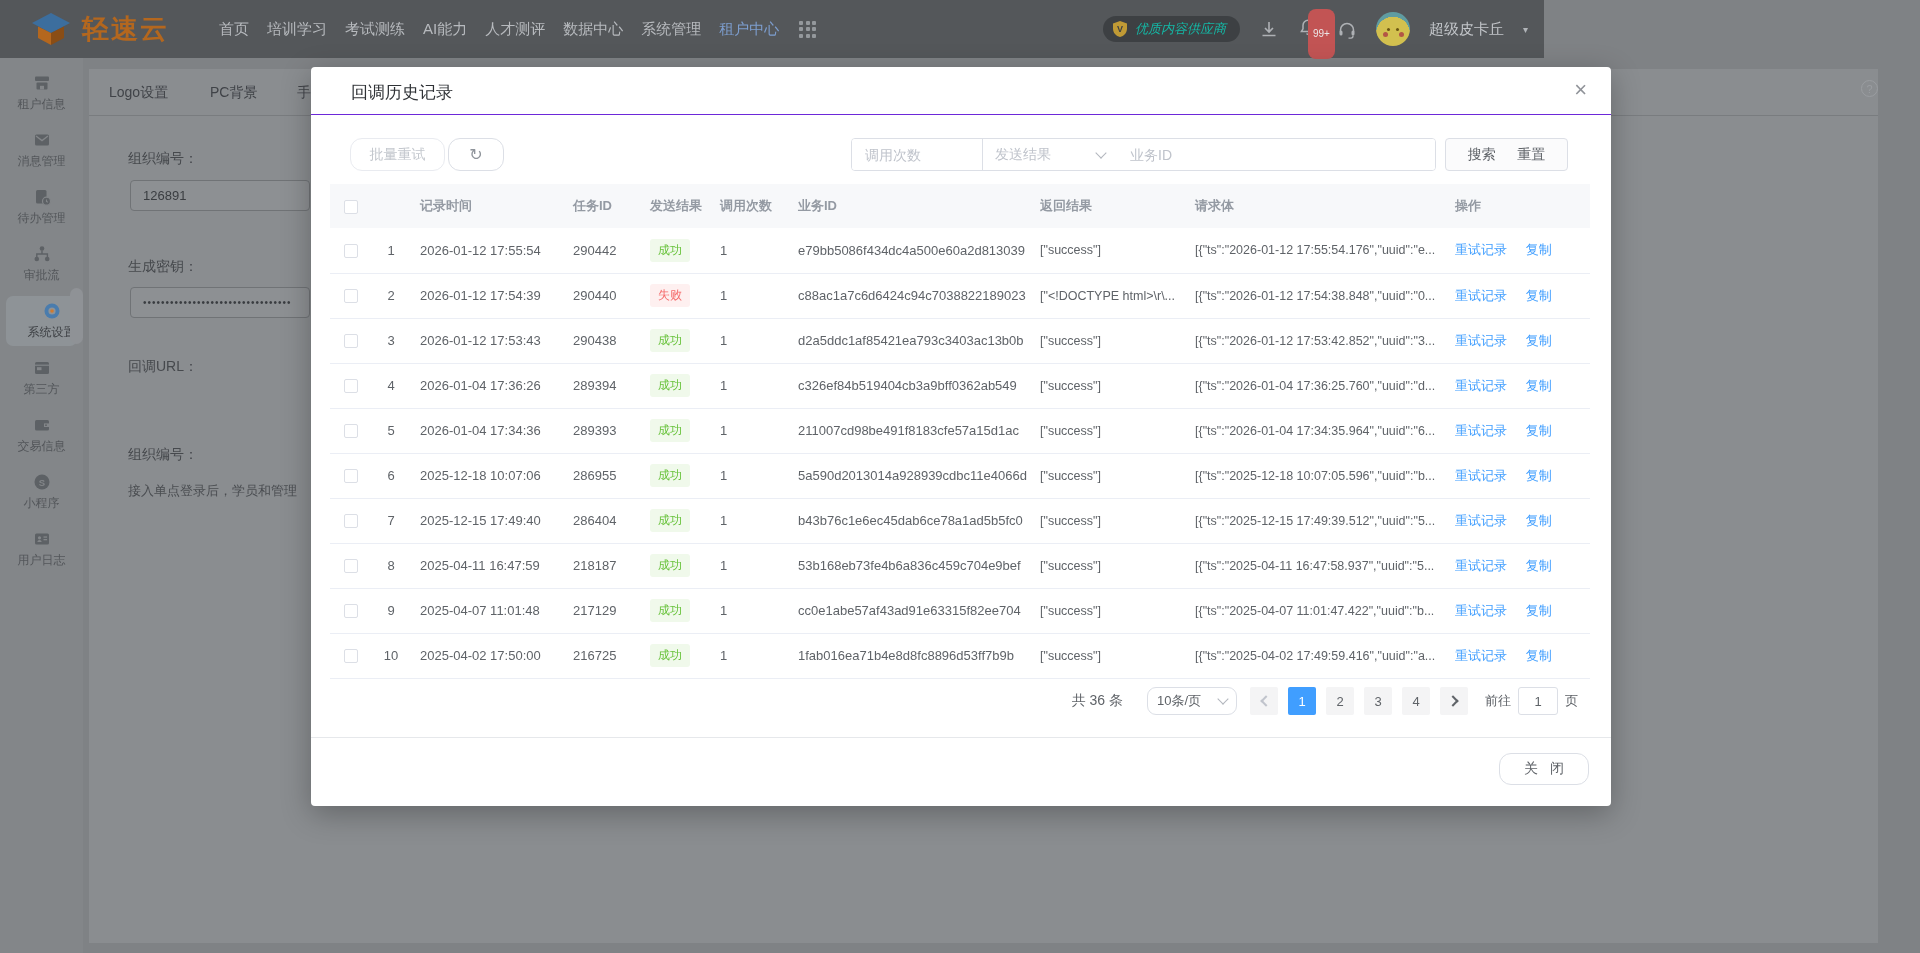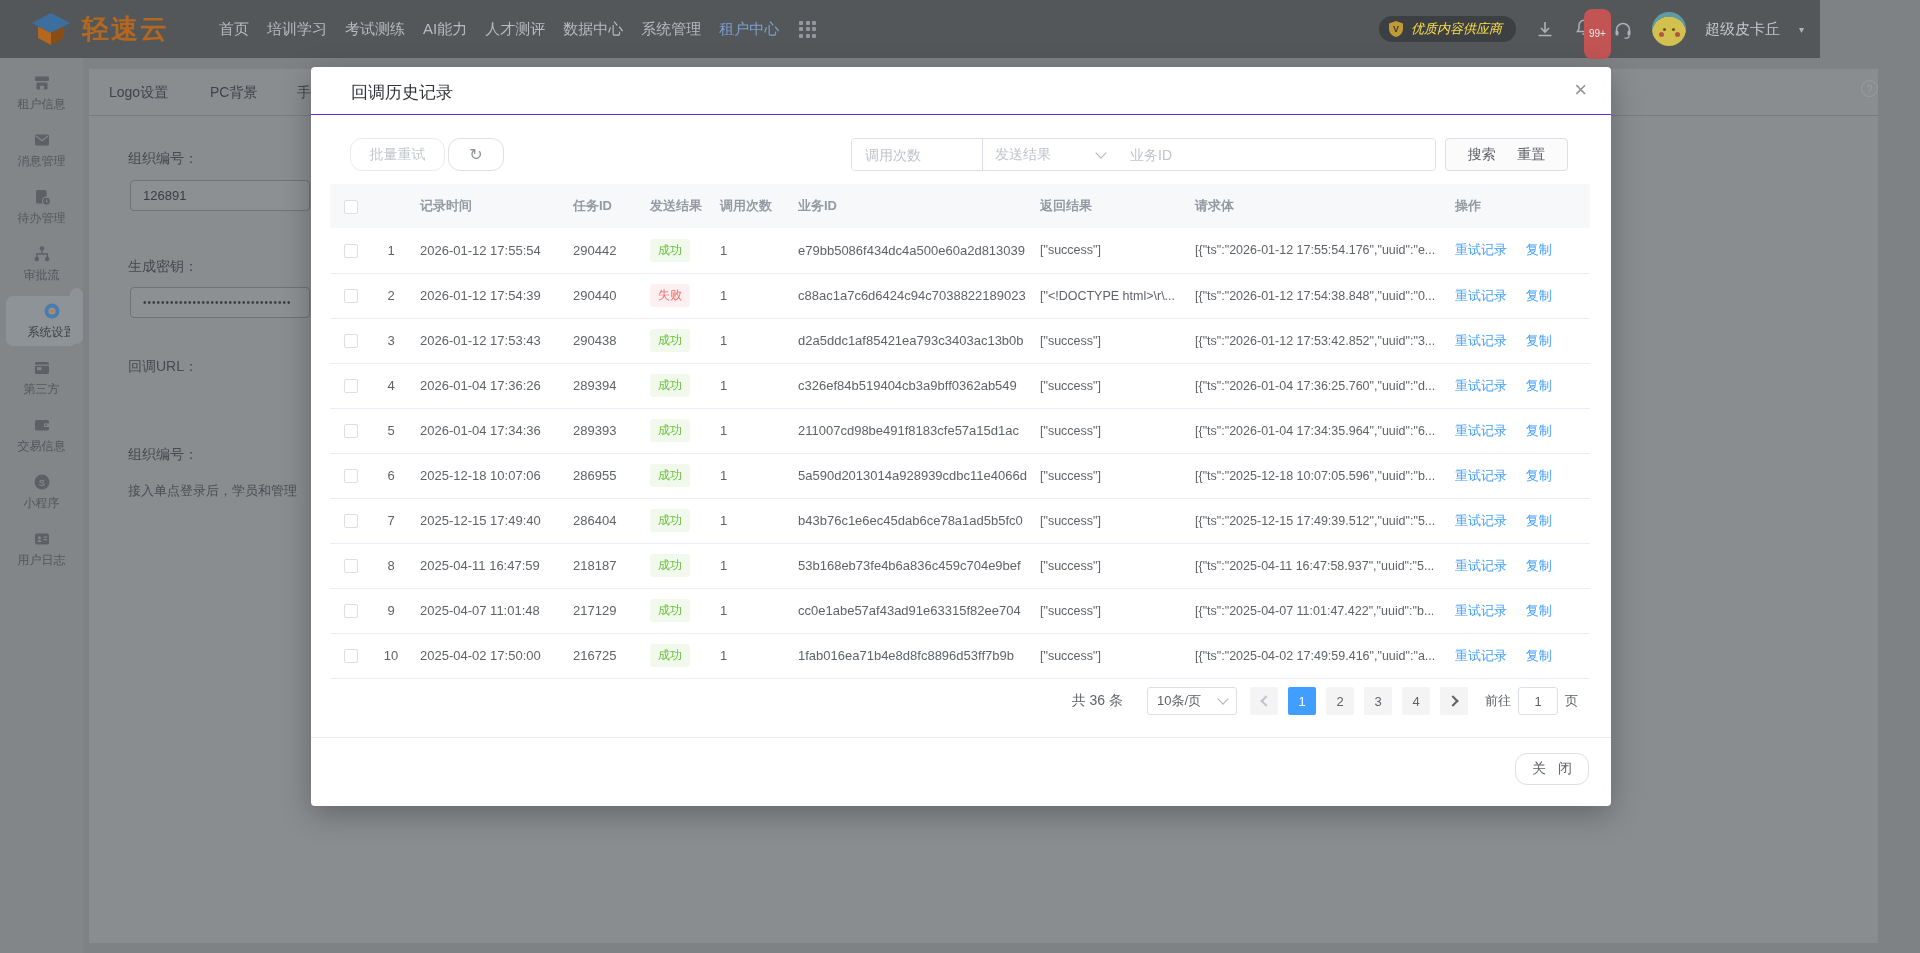--- a/index.html
+++ b/index.html
@@ -1,33 +1,33 @@
 <!DOCTYPE html>
 <html><head>
 <meta charset="utf-8">
 <style>
   * { margin:0; padding:0; box-sizing:border-box; }
   html,body { width:1920px; height:953px; overflow:hidden; }
   body { font-family:"Liberation Sans","DejaVu Sans",sans-serif; background:#7f8285; position:relative; }
   .stage { position:absolute; inset:0; width:1920px; height:953px; }
 
   
-  .navbar { position:absolute; left:0; top:0; width:1820px; height:58px; background:#54575a;
+  .navbar { position:absolute; left:0; top:0; width:1544px; height:58px; background:#54575a;
             display:flex; align-items:center; padding:0 16px 0 30px; }
   .logo { display:flex; align-items:center; gap:10px; }
   .logo-text { font-size:27px; font-weight:bold; color:#b4671e; letter-spacing:2px; }
   .nav-items { display:flex; align-items:center; gap:18px; margin-left:50px; }
   .nav-item { font-size:15px; color:#b7babe; cursor:pointer; white-space:nowrap; }
   .nav-item.active { color:#7d9ecf; }
   .grid-icon { width:17px; height:17px; margin-left:20px; display:grid; grid-template-columns:repeat(3,1fr); gap:2.5px; cursor:pointer; }
   .grid-icon i { background:#94989c; border-radius:1px; }
   .nav-right { margin-left:auto; display:flex; align-items:center; gap:19px; }
   .supplier-badge { display:flex; align-items:center; gap:7px; background:#3d4043; border-radius:14px;
                     padding:4px 14px 4px 9px; }
-  .supplier-badge .txt { font-size:13px; font-style:italic; color:#fde047; }
+  .supplier-badge .txt { font-size:13px; font-style:italic; color:#14b8a6; }
   .nbicon { width:20px; height:20px; cursor:pointer; position:relative; }
   .bell-wrap { position:relative; }
   .count-badge { position:absolute; top:-8px; left:10px; background:#c25454; color:#ece7e7;
                  font-size:10px; line-height:12px; padding:19px 5px; border-radius:8px; }
   .avatar { width:34px; height:34px; border-radius:50%; position:relative; overflow:hidden; cursor:pointer;
             background:radial-gradient(circle at 50% 64%, #d2c04f 0 61%, #5f9ca1 62%); }
   .avatar .face { position:absolute; left:11px; top:16px; width:3px; height:3px; border-radius:50%; background:#6b5512;
                   box-shadow:9px 0 0 #6b5512, -3px 5px 0 1px #b35545, 13px 5px 0 1px #b35545; }
   .username { font-size:15px; color:#c3c6ca; cursor:pointer; }
   .caret-down { font-size:10px; color:#b0b4b8; cursor:pointer; }
@@ -92,35 +92,35 @@
         background:#fff; cursor:pointer; vertical-align:middle; }
   .badge { display:inline-block; min-width:37px; text-align:center; font-size:12px; padding:3px 8px; border-radius:3px; }
   .badge.success { color:#67c23a; background:#f0f9eb; }
   .badge.fail { color:#f56c6c; background:#fef0f0; }
   .lnk { color:#409eff; cursor:pointer; margin-right:15px; }
 
   
   .pager { position:absolute; top:620px; right:33px; height:28px; display:flex; align-items:center;
            font-size:13px; color:#5f6368; }
   .pager .total { margin-right:24px; font-size:14px; }
-  .size-select { width:90px; height:28px; border:1px solid #dcdfe6; border-radius:3px; display:flex;
+  .size-select { width:90px; height:28px; border:1px solid #dcdfe6; border-radius:9px; display:flex;
                  align-items:center; justify-content:space-between; padding:0 9px; cursor:pointer; margin-right:8px; }
   .pg { min-width:28px; height:28px; margin:0 5px; background:#f4f4f5; border-radius:2px; display:flex;
         align-items:center; justify-content:center; cursor:pointer; font-size:13px; color:#5f6368; }
   .pg.active { background:#409eff; color:#fff; }
   .chv-l { width:8px; height:8px; border-left:2px solid #c0c4cc; border-bottom:2px solid #c0c4cc; transform:rotate(45deg); margin-left:3px; }
   .chv-r { width:8px; height:8px; border-left:2px solid #5f6368; border-bottom:2px solid #5f6368; transform:rotate(-135deg); margin-right:3px; }
   .goto-lbl { margin:0 7px 0 12px; }
   .goto-input { width:40px; height:28px; border:1px solid #dcdfe6; border-radius:3px; text-align:center;
                 font-size:13px; color:#5f6368; outline:none; font-family:inherit; }
   .goto-suffix { margin-left:7px; }
 
   
   .m-footer-line { position:absolute; left:0; top:670px; width:100%; height:1px; background:#e6e8eb; }
-  .close-btn { position:absolute; right:22px; top:686px; width:74px; height:32px; letter-spacing:4px; padding-left:4px; }
+  .close-btn { position:absolute; right:22px; top:686px; width:90px; height:32px; letter-spacing:4px; padding-left:4px; }
 </style>
 </head>
 <body>
 
 <div class="stage">
 
   <header class="navbar">
     <div class="logo">
       <svg width="42" height="36" viewBox="0 0 42 36">
         <polygon points="21,2 40,12 21,22 2,12" fill="#3c6e9e"></polygon>

